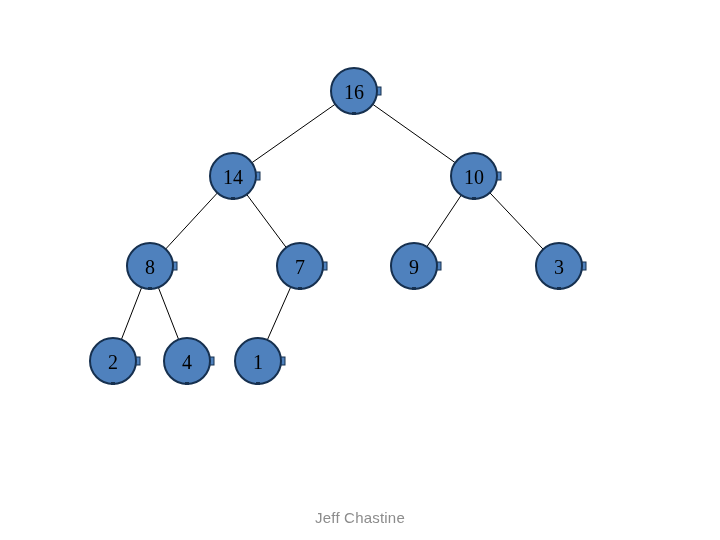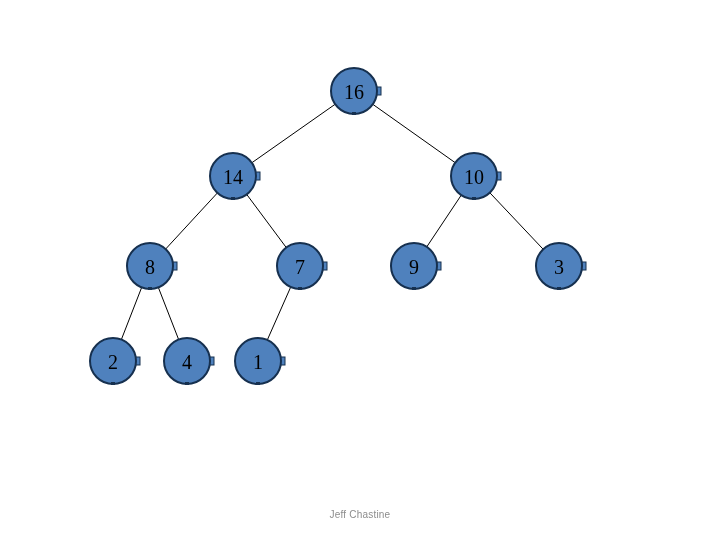--- a/index.html
+++ b/index.html
@@ -24,21 +24,21 @@
     font-family: "Liberation Serif", serif;
     font-size: 20px;
   }
   .footer {
     position: absolute;
     left: 0;
     right: 0;
     top: 509px;
     text-align: center;
     font-family: "Liberation Sans", sans-serif;
-    font-size: 10px;
+    font-size: 15px;
     letter-spacing: 0.2px;
   }
 </style>
 </head>
 <body>
 
 <div class="slide" style="background: rgb(255, 255, 255);">
   <svg id="tree-svg" class="tree-svg" width="720" height="540" viewBox="0 0 720 540">
       <line x1="354" y1="91" x2="233" y2="176" stroke="#000000" stroke-width="1"></line>
       <line x1="354" y1="91" x2="474" y2="176" stroke="#000000" stroke-width="1"></line>

